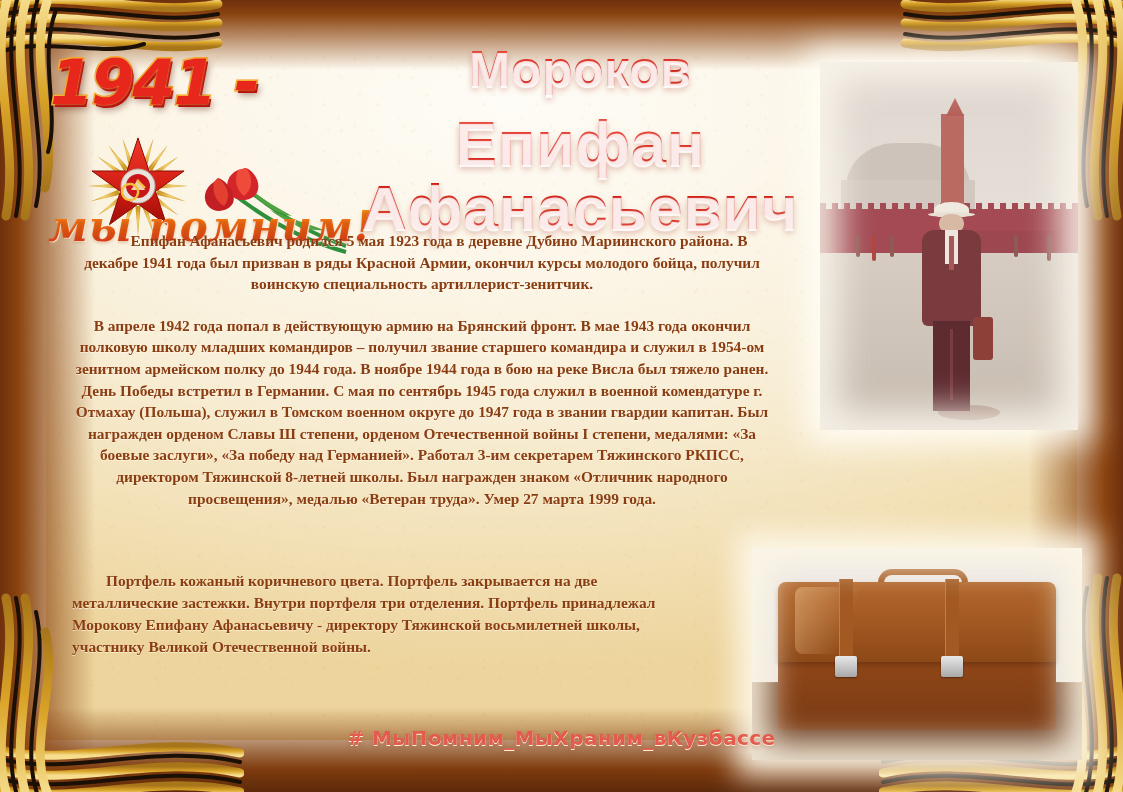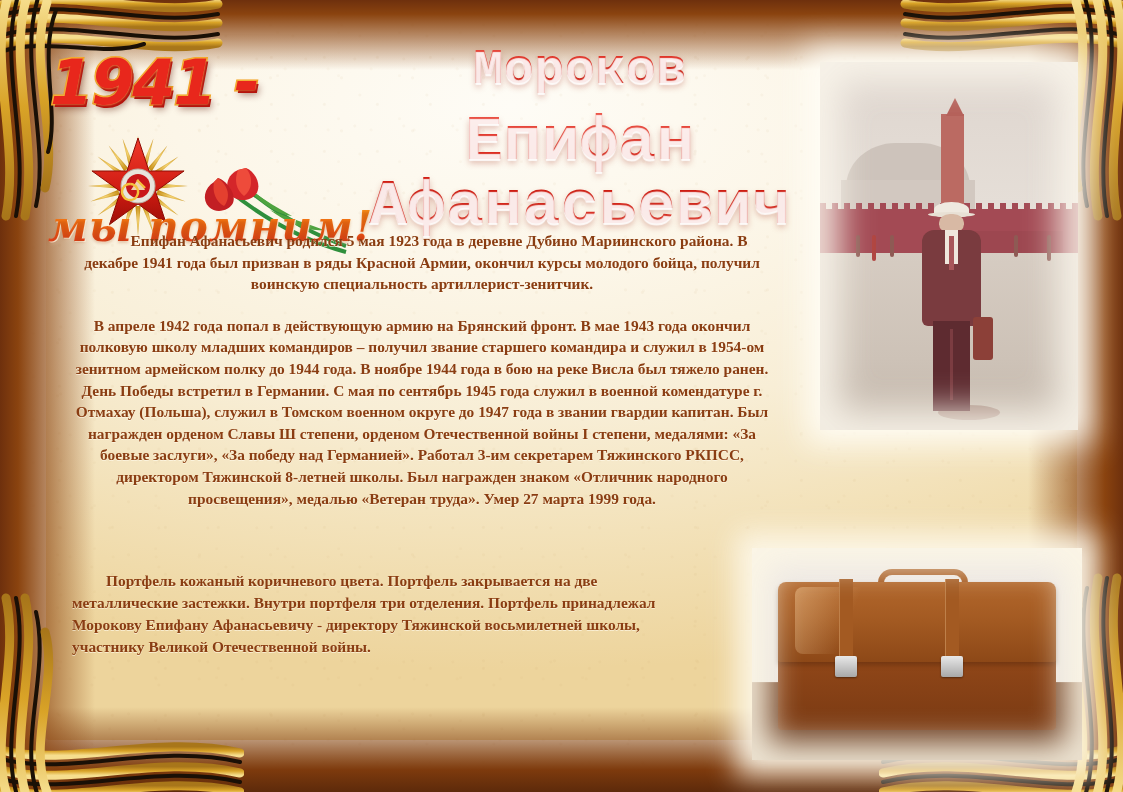--- a/index.html
+++ b/index.html
@@ -72,21 +72,21 @@
     background:linear-gradient(180deg,#f9a11b 0%,#f26a12 45%,#d9251d 100%);
     -webkit-background-clip:text;background-clip:text;color:transparent;
     text-shadow:0 2px 3px rgba(150,60,10,.25);
     filter:drop-shadow(1px 1px 0 #fff6e0);
     white-space:nowrap;
   }
 
   
   .title{
     position:absolute;left:330px;top:44px;width:500px;text-align:center;
-    font-family:Liberation Mono, monospace;font-weight:bold;line-height:1.02;
+    font-family:Liberation Sans, sans-serif;font-weight:bold;line-height:1.02;
     letter-spacing:.5px;
   }
   .title .l1{display:block;font-size:50px;}
   .title .l2{display:block;font-size:63px;margin-top:16px;}
   .title .l1,.title .l2{
     background:linear-gradient(180deg,#f05a4e 0%,#e23126 28%,#cf1b11 60%,#e8463a 100%);
     -webkit-background-clip:text;background-clip:text;color:transparent;
     text-shadow:0 2px 1px rgba(255,255,255,.9), 0 4px 6px rgba(170,60,40,.35);
   }
 
@@ -390,14 +390,15 @@
         <div class="bag-sheen"></div>
       </div>
       <div class="strap s1"></div>
       <div class="strap s2"></div>
       <div class="clasp c1"></div>
       <div class="clasp c2"></div>
     </div>
     <div class="case-vig"></div>
   </div>
 
+  <div class="hashtag"># МыПомним_МыХраним_вКузбассе</div>
 
 </div>
 
 </body></html>

